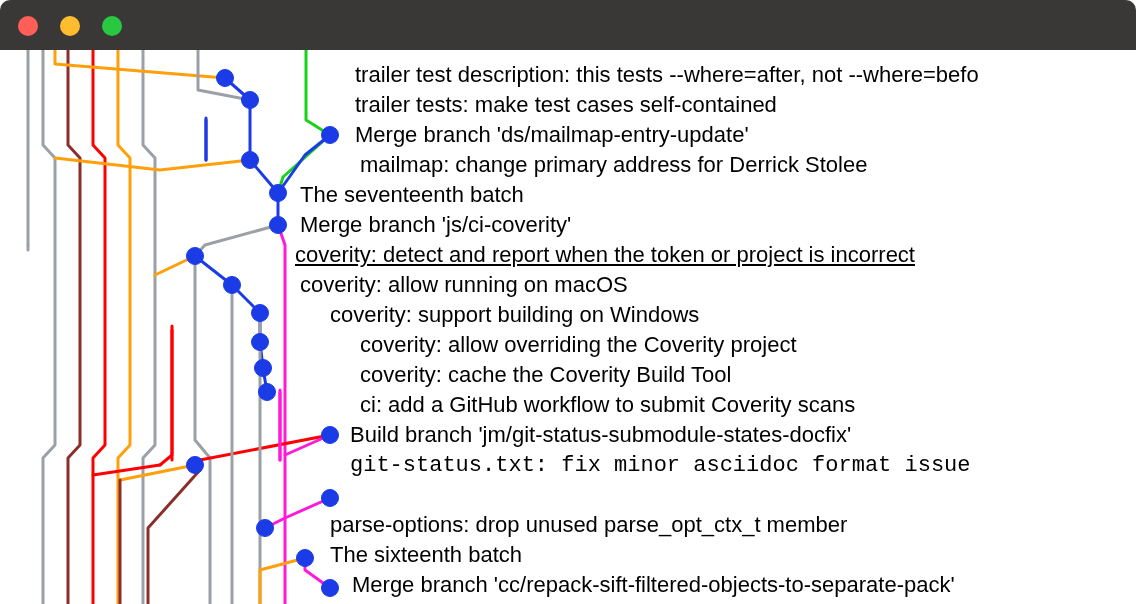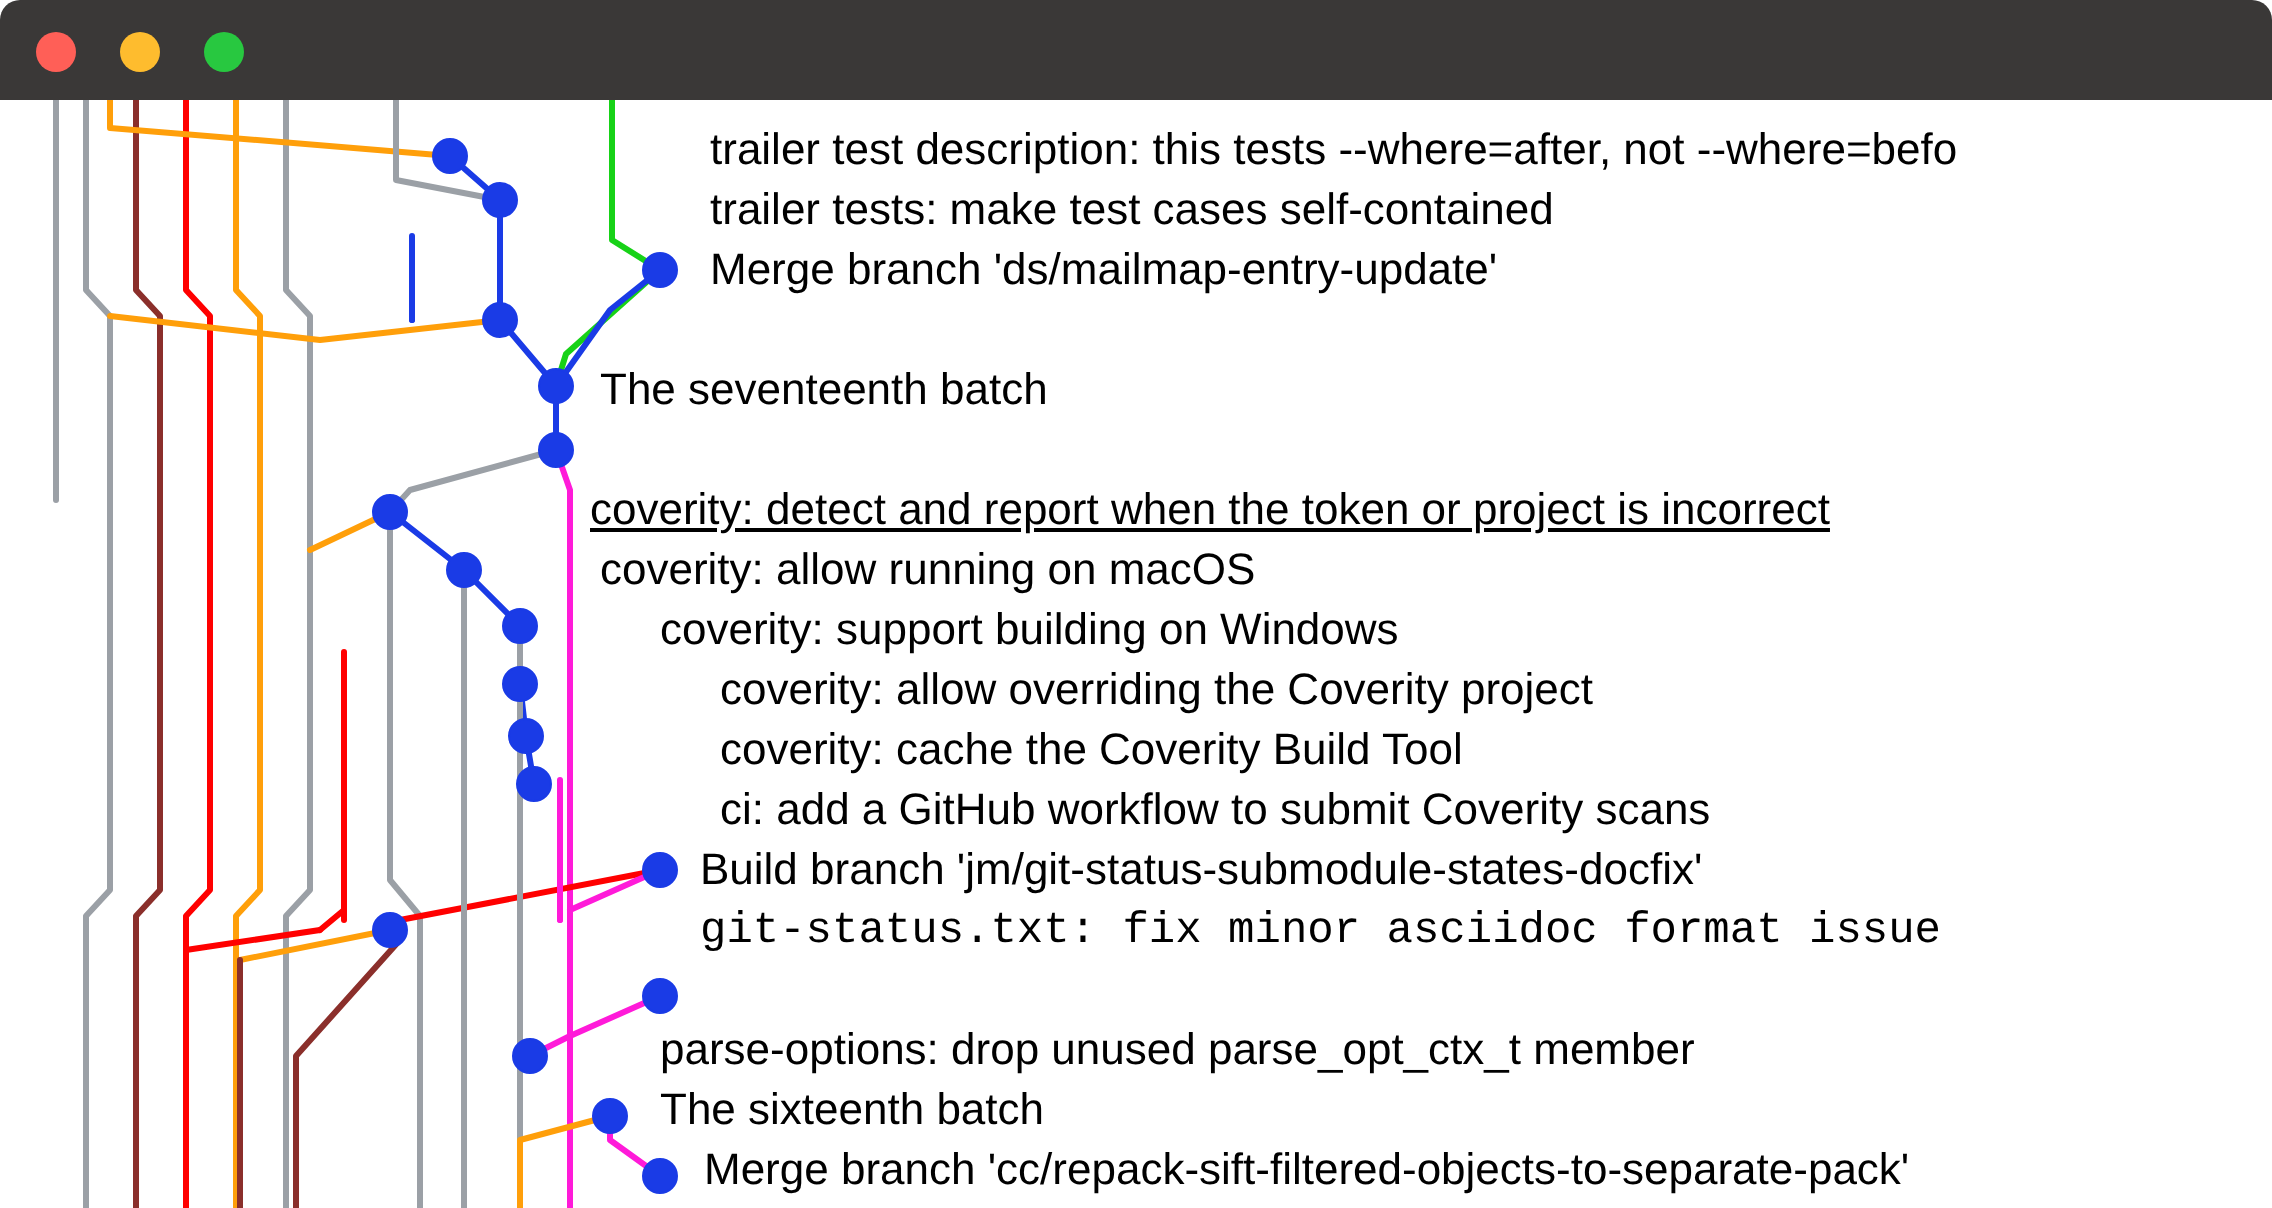--- a/index.html
+++ b/index.html
@@ -194,23 +194,29 @@
     <div class="commit-list" id="commit-list">
         <div class="commit-row" style="top: 10px;">
           <span class="msg" style="padding-left: 355px;">trailer test description: this tests --where=after, not --where=befo</span>
         </div>
         <div class="commit-row" style="top: 40px;">
           <span class="msg" style="padding-left: 355px;">trailer tests: make test cases self-contained</span>
         </div>
         <div class="commit-row" style="top: 70px;">
           <span class="msg" style="padding-left: 355px; text-align: right;">Merge branch 'ds/mailmap-entry-update'</span>
         </div>
+        <div class="commit-row" style="top: 100px;">
+          <span class="msg" style="padding-left: 360px;">mailmap: change primary address for Derrick Stolee</span>
+        </div>
         <div class="commit-row" style="top: 130px;">
           <span class="msg" style="padding-left: 300px;">The seventeenth batch</span>
         </div>
+        <div class="commit-row" style="top: 160px;">
+          <span class="msg" style="padding-left: 300px;">Merge branch 'js/ci-coverity'</span>
+        </div>
         <div class="commit-row" style="top: 190px;">
           <span class="msg" style="padding-left: 295px; text-decoration: underline;">coverity: detect and report when the token or project is incorrect</span>
         </div>
         <div class="commit-row" style="top: 220px;">
           <span class="msg" style="padding-left: 300px;">coverity: allow running on macOS</span>
         </div>
         <div class="commit-row" style="top: 250px;">
           <span class="msg" style="padding-left: 330px;">coverity: support building on Windows</span>
         </div>
         <div class="commit-row" style="top: 280px;">

